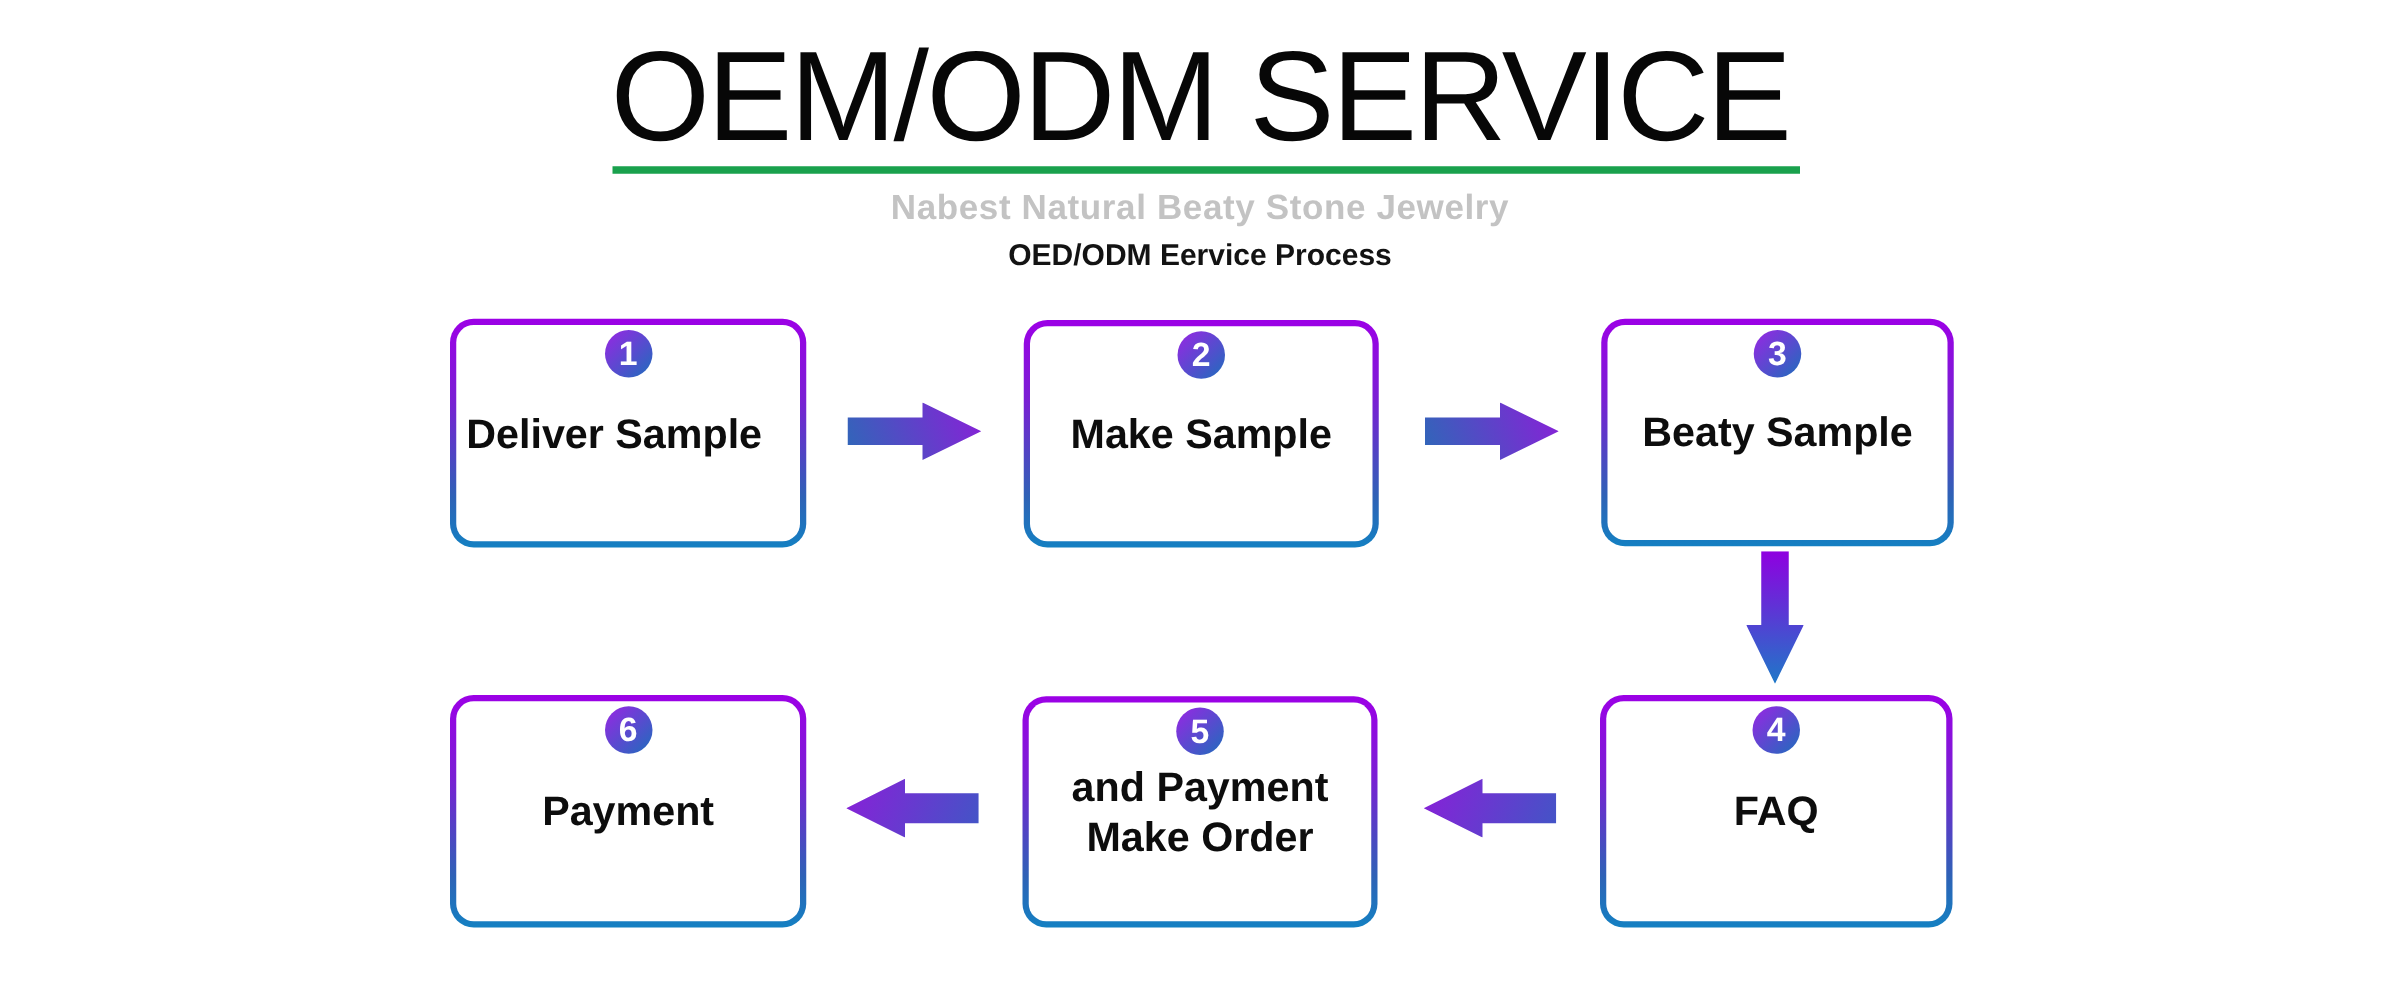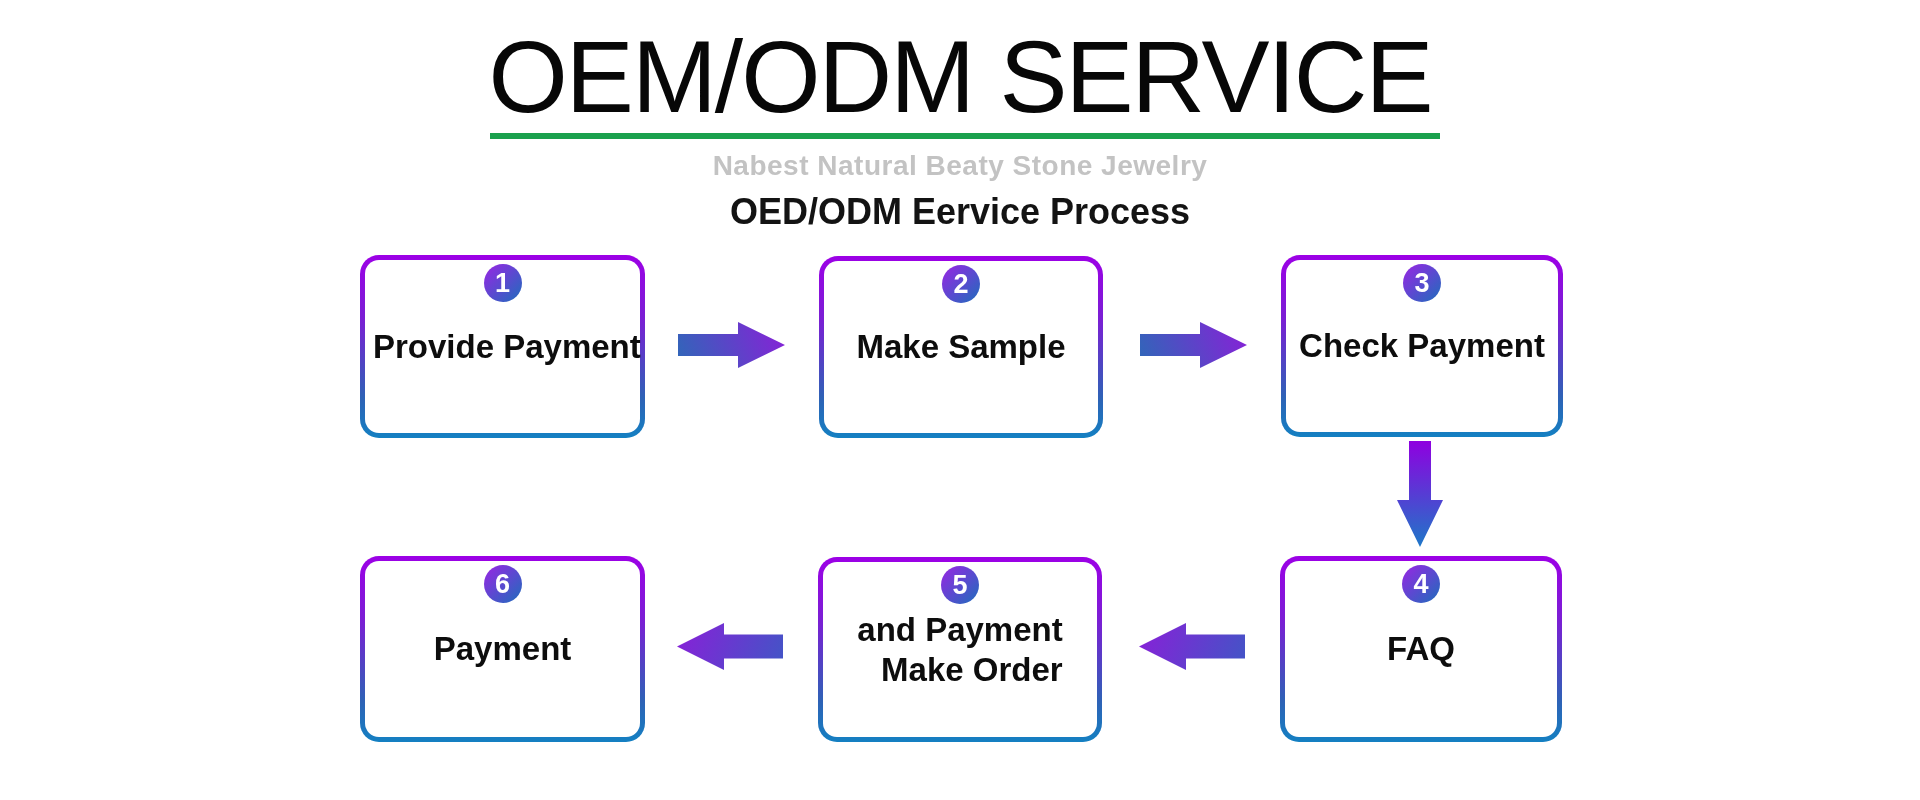--- a/index.html
+++ b/index.html
@@ -17,41 +17,41 @@
   .title-underline{
     position:absolute;left:490px;top:133px;width:950px;height:6px;
     background:#1aa14d;
   }
   .subtitle{
     position:absolute;left:0;right:0;top:150px;text-align:center;
     font-size:28px;font-weight:bold;color:#c3c3c3;letter-spacing:0.5px;
   }
   .process-heading{
     position:absolute;left:0;right:0;top:191px;text-align:center;
-    font-size:36px;font-weight:bold;color:#131313;
+    font-size:24px;font-weight:bold;color:#131313;
   }
 
   .box{
     position:absolute;box-sizing:border-box;padding:5px;border-radius:19px;
     background:linear-gradient(180deg,#9c00e6 0%,#7a1fd4 35%,#2e62b6 78%,#1480c2 100%);
   }
   .box-inner{
     background:#ffffff;border-radius:14px;width:100%;height:100%;
     display:flex;flex-direction:column;align-items:center;justify-content:center;
     position:relative;box-sizing:border-box;
   }
   .badge{
     position:absolute;top:4px;left:50%;transform:translateX(-50%);
     width:38px;height:38px;border-radius:50%;
     background:linear-gradient(135deg,#8d2ce0 10%,#2a66c0 90%);
     color:#ffffff;display:flex;align-items:center;justify-content:center;
     font-size:27px;font-weight:bold;line-height:1;
   }
   .box-label{
-    font-size:33px;font-weight:bold;line-height:1.2;text-align:right;
+    font-size:33px;font-weight:bold;line-height:1.2;text-align:center;
     color:#0d0d0d;white-space:pre;
   }
   .align-left .box-label{text-align:left;align-self:flex-start;padding-left:8px;}
 
   .arrow{position:absolute;}
   svg{display:block;}
 </style>
 </head>
 <body>
 
@@ -60,39 +60,39 @@
   <div class="page-title">OEM/ODM SERVICE</div>
   <div class="title-underline"></div>
   <div class="subtitle">Nabest Natural Beaty Stone Jewelry</div>
   <div class="process-heading">OED/ODM Eervice Process</div>
 
   <div class="box" style="left:360px;top:255px;width:285px;height:183px;">
     <div class="box-inner align-left">
       <div class="badge">
           <span>1</span>
         </div>
-      <div class="box-label"><div>Provide Payment</div></div>
+      <div class="box-label"><div>Deliver Sample</div></div>
     </div>
   </div>
 
   <div class="box" style="left:819px;top:256px;width:284px;height:182px;">
     <div class="box-inner">
       <div class="badge">
           <span>2</span>
         </div>
       <div class="box-label"><div>Make Sample</div></div>
     </div>
   </div>
 
   <div class="box" style="left:1281px;top:255px;width:282px;height:182px;">
     <div class="box-inner">
       <div class="badge">
           <span>3</span>
         </div>
-      <div class="box-label"><div>Check Payment</div></div>
+      <div class="box-label"><div>Beaty Sample</div></div>
     </div>
   </div>
 
   <div class="box" style="left:1280px;top:556px;width:282px;height:186px;">
     <div class="box-inner">
       <div class="badge">
           <span>4</span>
         </div>
       <div class="box-label"><div>FAQ</div></div>
     </div>

